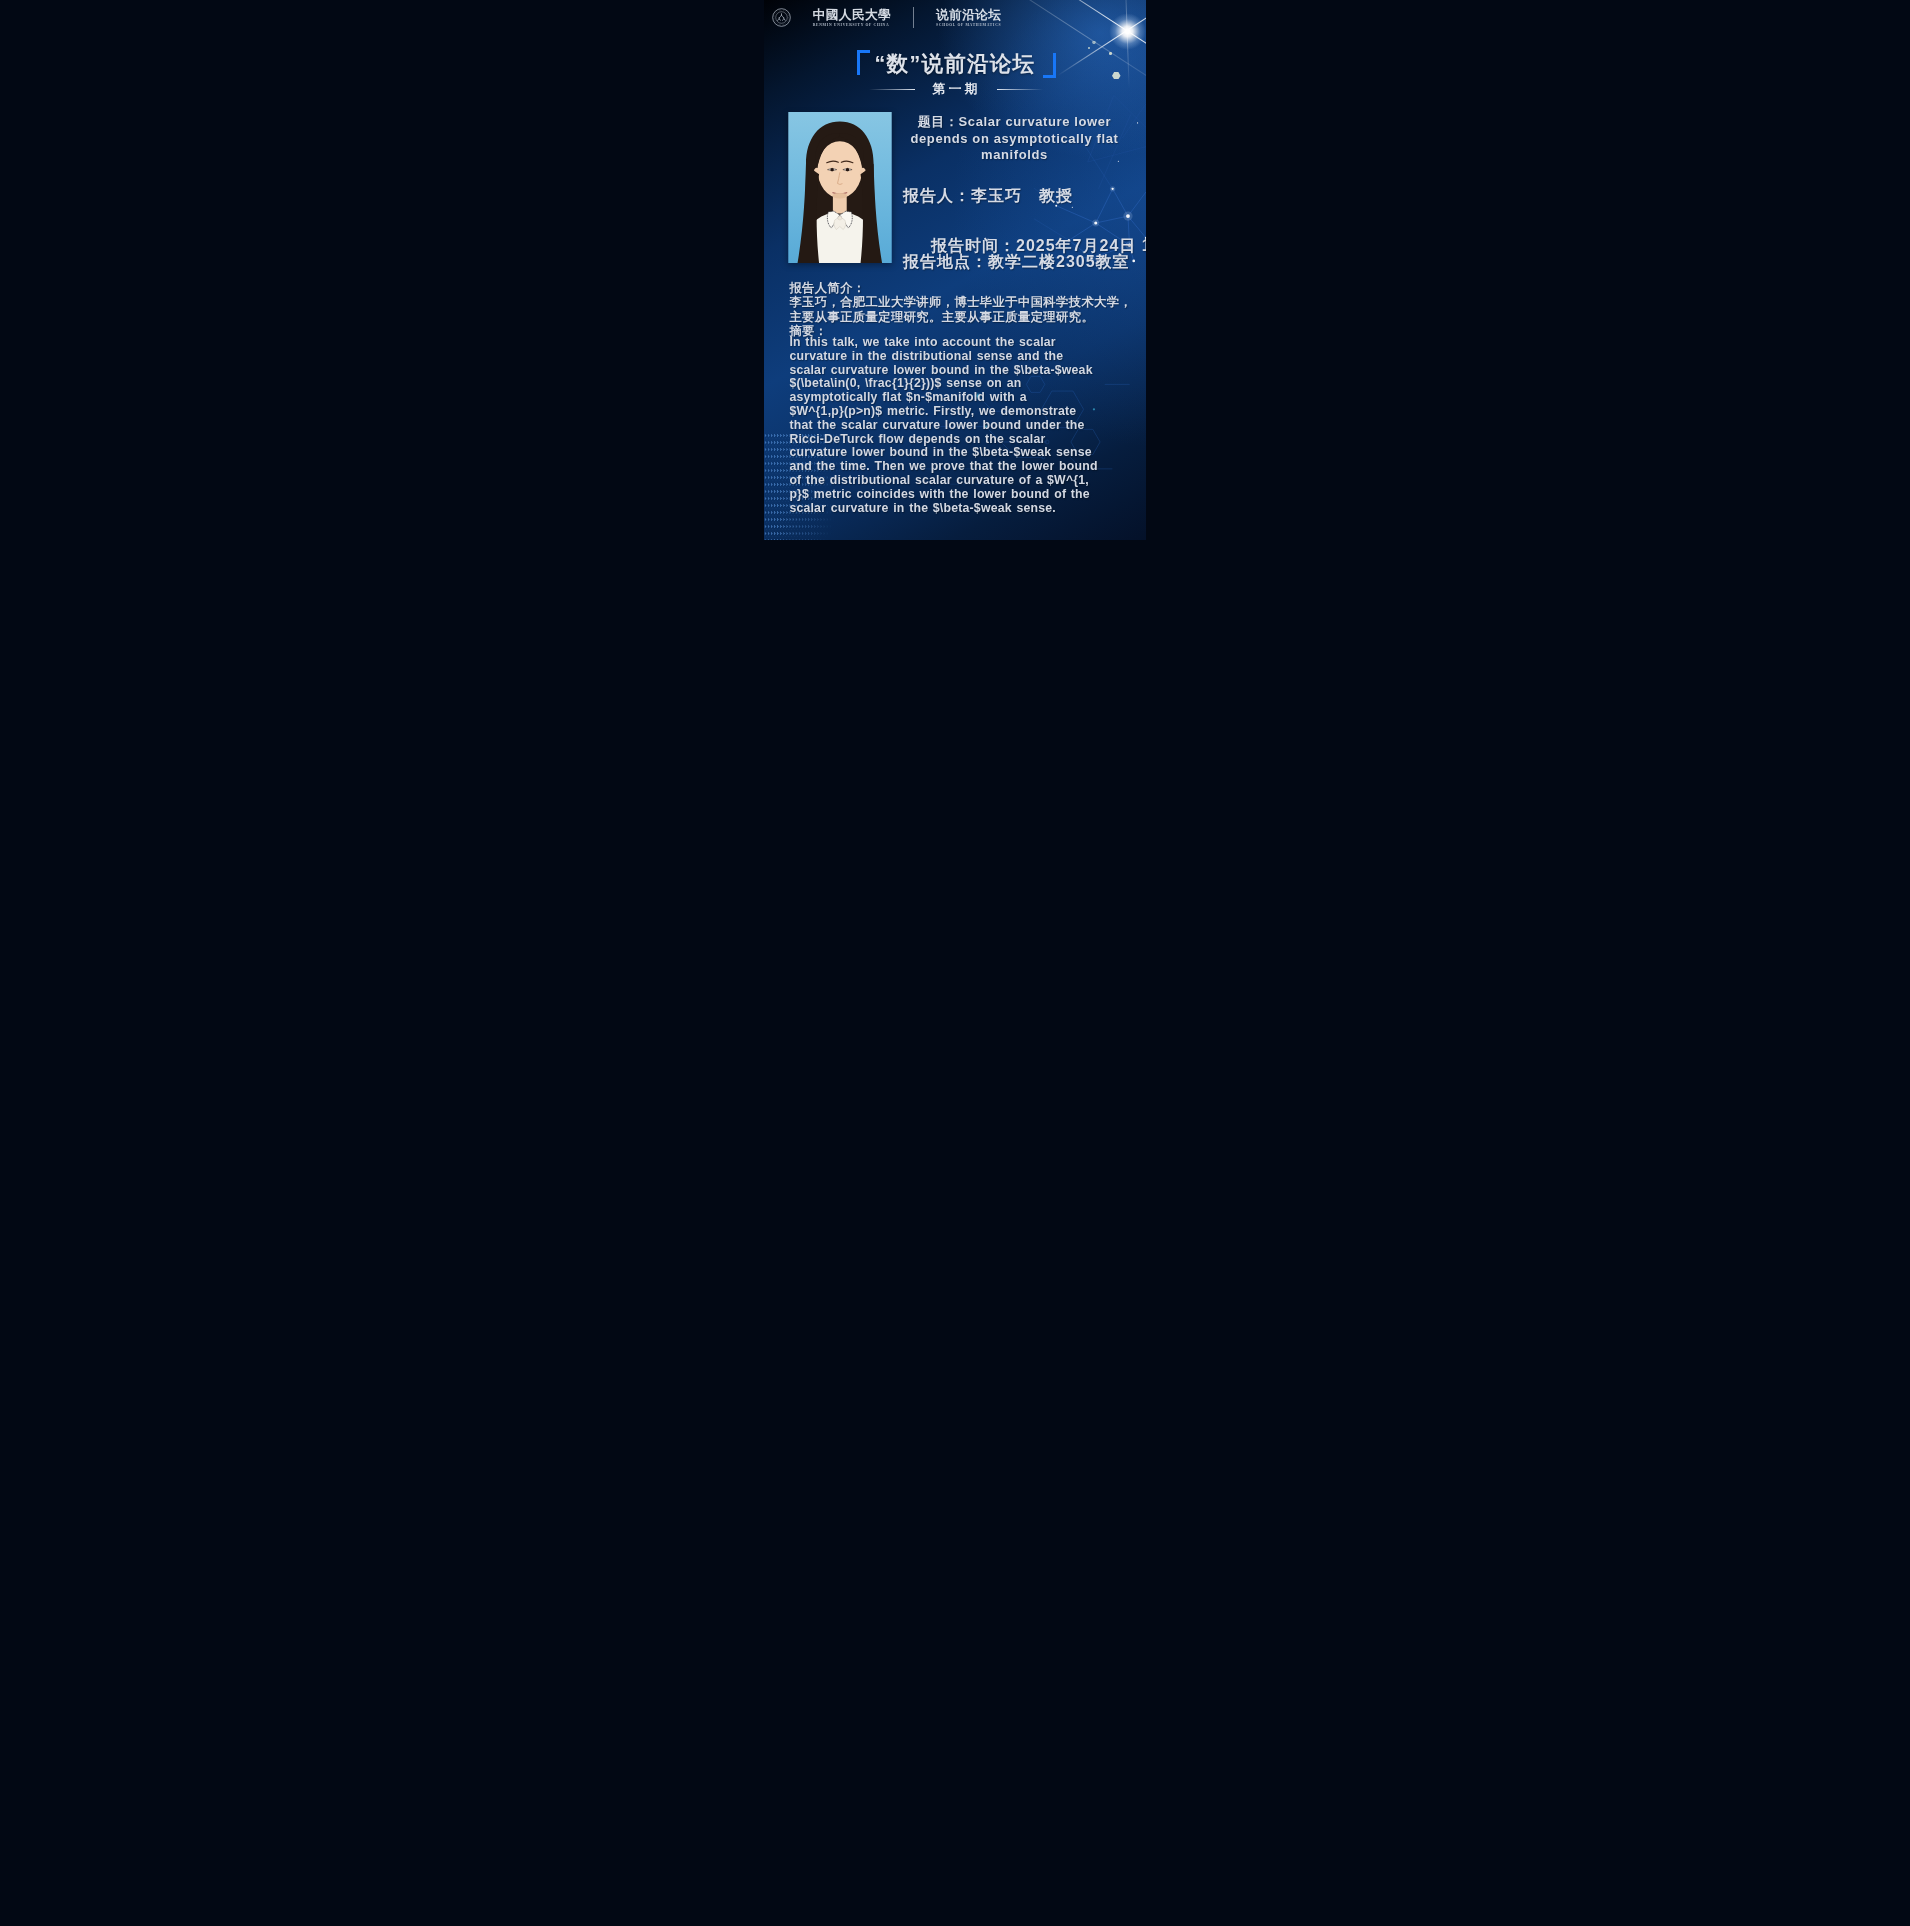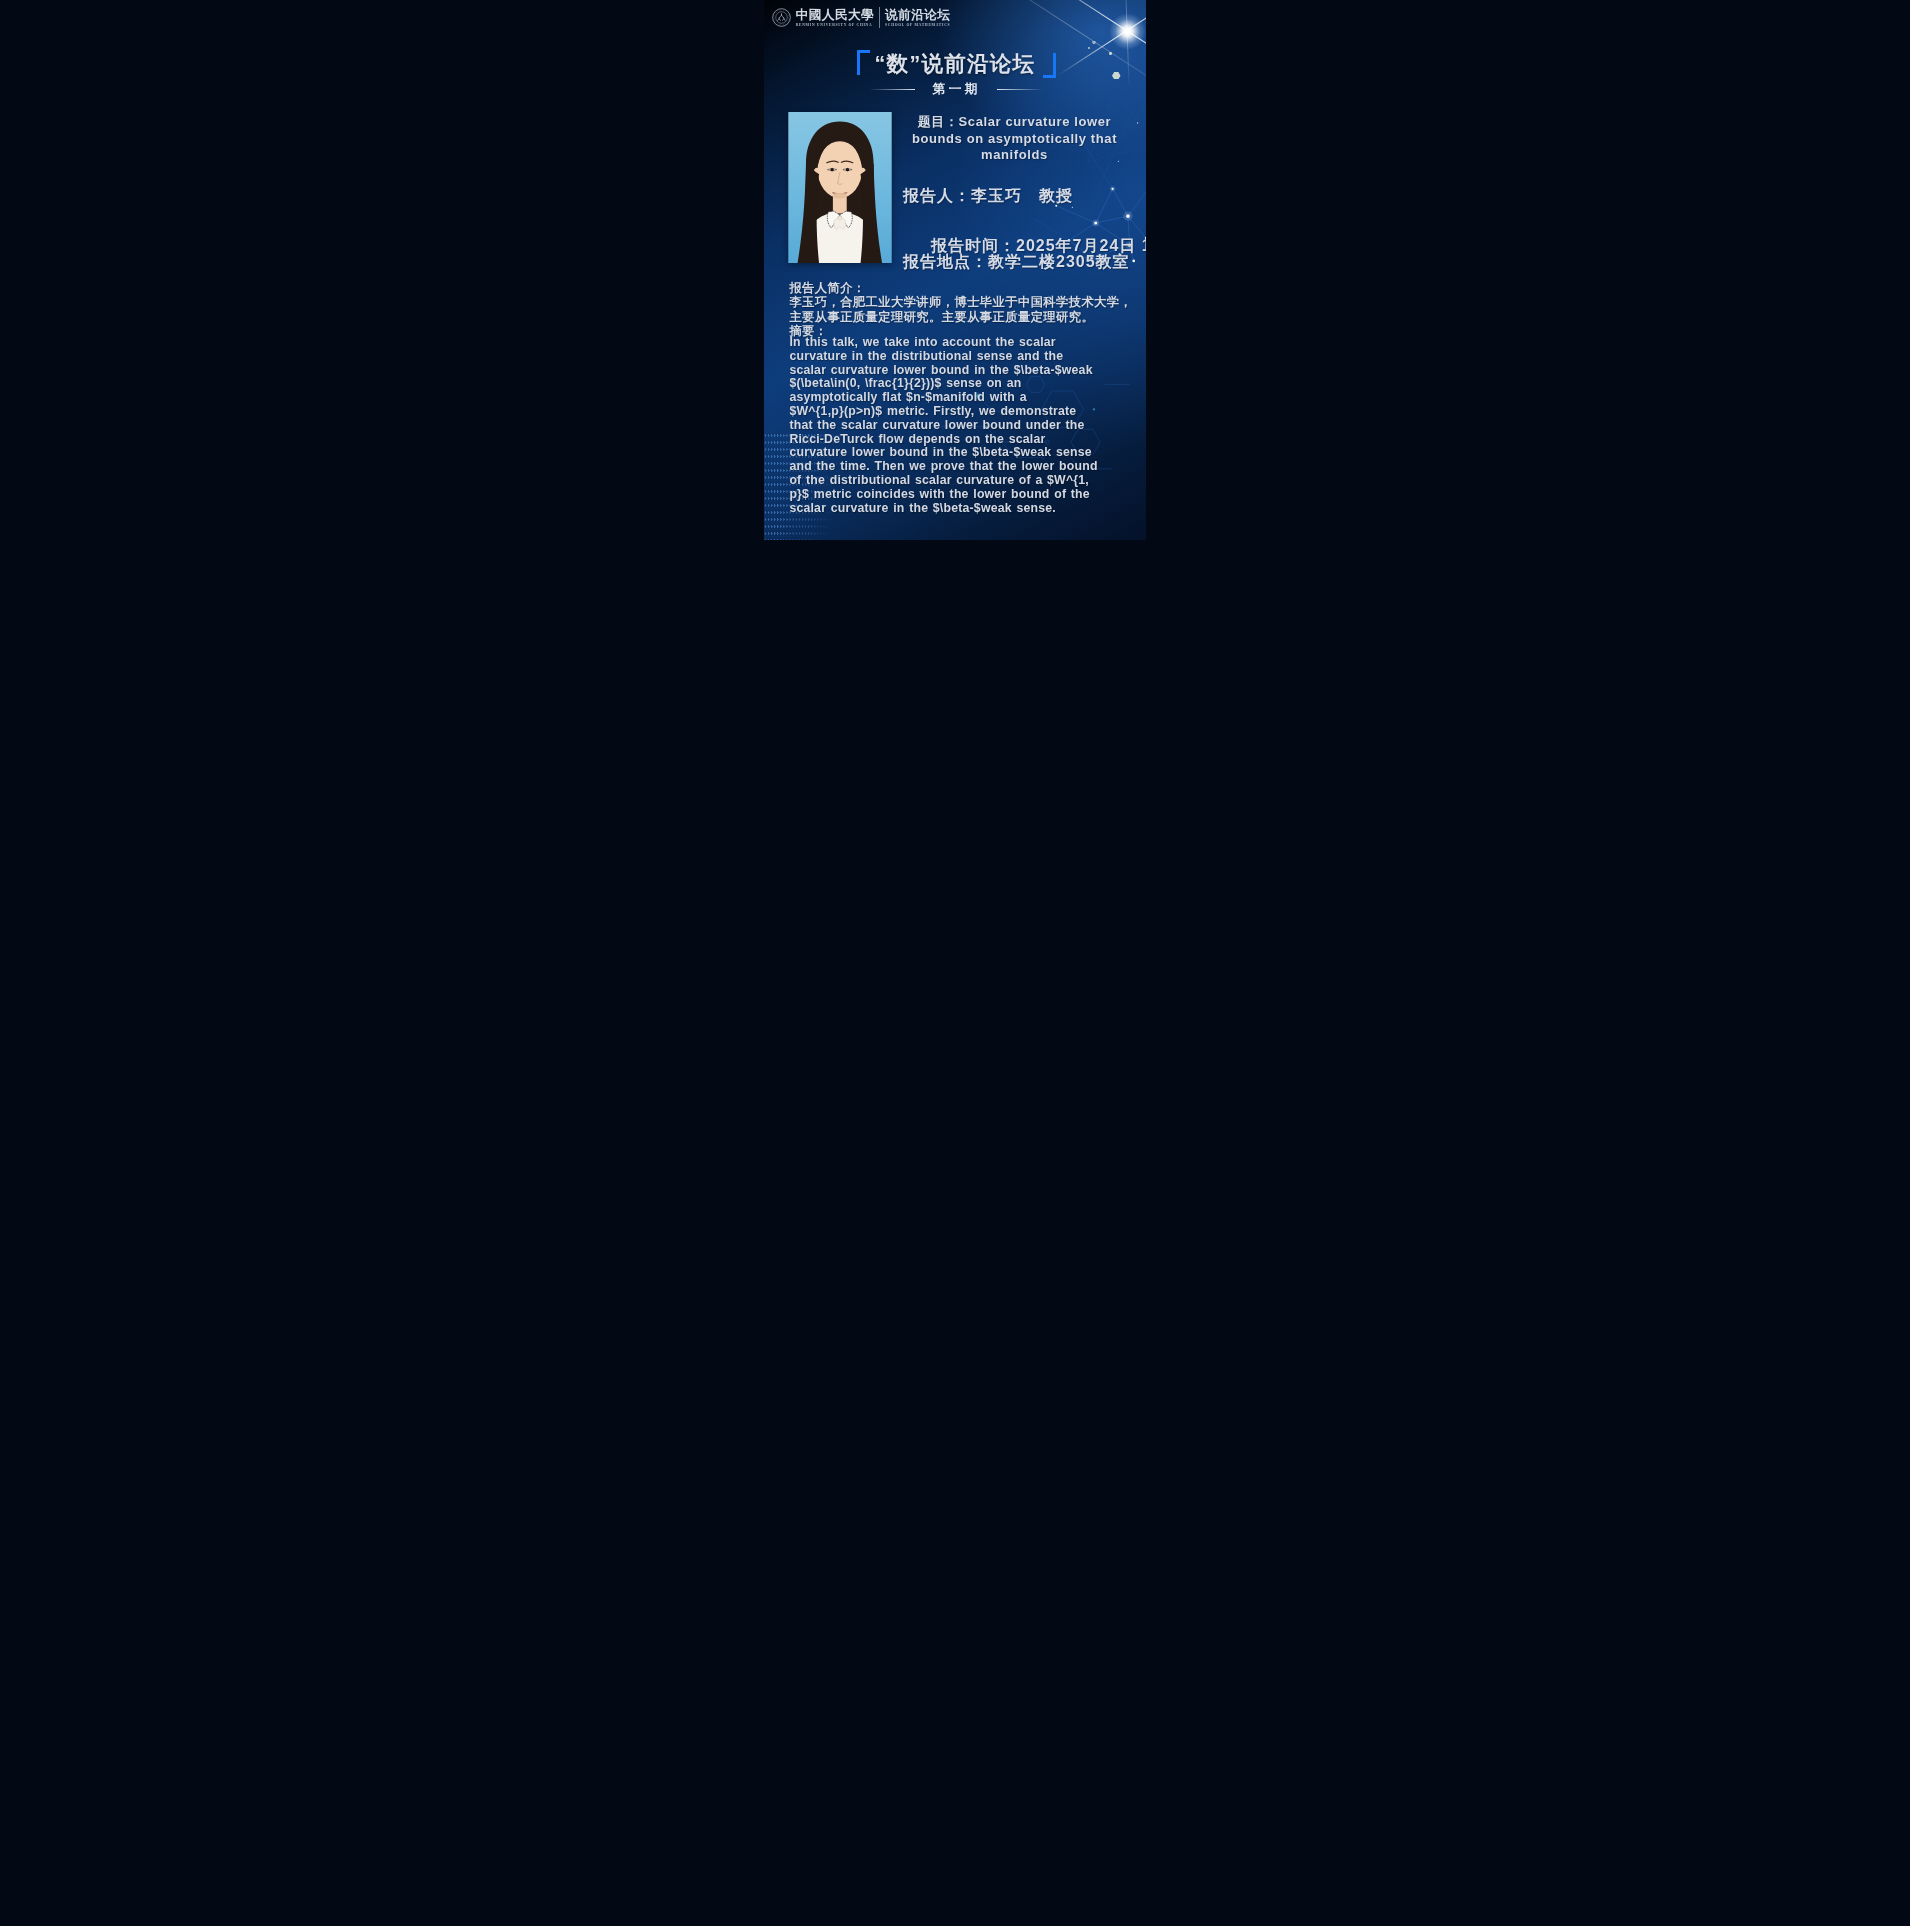--- a/index.html
+++ b/index.html
@@ -5,21 +5,21 @@
   html,body{margin:0;padding:0;background:#020814;}
   .poster{
     position:relative;width:382px;height:540px;margin:0 auto;overflow:hidden;
     font-family:"Liberation Sans",sans-serif;
     background:
       radial-gradient(ellipse 239px 185px at 88% 6%, rgba(48,118,208,.55), transparent 68%),
       radial-gradient(ellipse 293px 347px at 103% 38%, rgba(28,88,170,.38), transparent 70%),
       linear-gradient(152deg,#000207 0%,#04162f 13%,#0a3065 34%,#0e3d7c 52%,#0a3064 70%,#061d3e 86%,#041129 100%);
   }
   
-  .logo-row{position:absolute;left:7.7px;top:7px;display:flex;align-items:center;gap:5px;}
+  .logo-row{position:absolute;left:7.7px;top:7px;display:flex;align-items:center;gap:22px;}
   .logo-col{display:flex;flex-direction:column;}
   .logo-cn{font-family:"DejaVu Serif",serif;font-weight:bold;font-size:12.7px;line-height:1.12;
     color:rgba(228,233,241,.93);letter-spacing:0.4px;white-space:nowrap;}
   .logo-en{font-family:"Liberation Serif",serif;font-weight:bold;font-size:3.7px;letter-spacing:0.7px;
     color:rgba(198,207,220,.88);margin-top:1.2px;white-space:nowrap;}
   .logo-divider{width:0.8px;height:21px;background:rgba(225,233,244,.5);}
   .seal{width:19px;height:19px;flex:0 0 19px;}
   
   .forum-title{position:absolute;left:0;right:0;top:49px;text-align:center;
     font-size:21.6px;font-weight:800;letter-spacing:1.2px;color:#dde2ea;
@@ -217,21 +217,21 @@
     <path d="M118,258 L134,268 L112,302 C100,290 100,272 104,260 Z" fill="#faf8f2" stroke="#3c3c44" stroke-width="2.2" stroke-dasharray="2.6,1.9"></path>
     <path d="M150,258 L134,268 L156,302 C168,290 168,272 164,260 Z" fill="#faf8f2" stroke="#3c3c44" stroke-width="2.2" stroke-dasharray="2.6,1.9"></path>
     <path d="M134,272 l-13,9 q-6,13 4,25 l9,-8 l9,8 q10,-12 4,-25 Z" fill="#f3efe6" stroke="#cfc8bc" stroke-width="1.2"></path>
     <circle cx="134" cy="276" r="5" fill="#eee8dc" stroke="#cfc8bc" stroke-width="1"></circle>
     <path d="M46,135 C44,210 40,300 24,393 L80,393 C71,310 72,220 80,162 C68,154 54,144 46,135 Z" fill="#241913"></path>
     <path d="M222,135 C224,210 228,300 244,393 L188,393 C197,310 196,220 188,162 C200,154 214,144 222,135 Z" fill="#241913"></path>
   </svg>
 
   <div class="talk-title">
     <div>题目：Scalar curvature lower</div>
-    <div>bounds on asymptotically that</div>
+    <div>depends on asymptotically flat</div>
     <div>manifolds</div>
   </div>
   <div class="info-row row-speaker">报告人：李玉巧　教授</div>
   <div class="info-row row-time">报告时间：2025年7月24日 16:00</div>
   <div class="info-row row-venue">报告地点：教学二楼2305教室</div>
 
   <div class="body-line cnl bio-heading">报告人简介：</div>
   <div class="body-line cnl bio-1">李玉巧，合肥工业大学讲师，博士毕业于中国科学技术大学，</div>
   <div class="body-line cnl bio-2">主要从事正质量定理研究。主要从事正质量定理研究。</div>
   <div class="body-line cnl abs-heading">摘要：</div>

